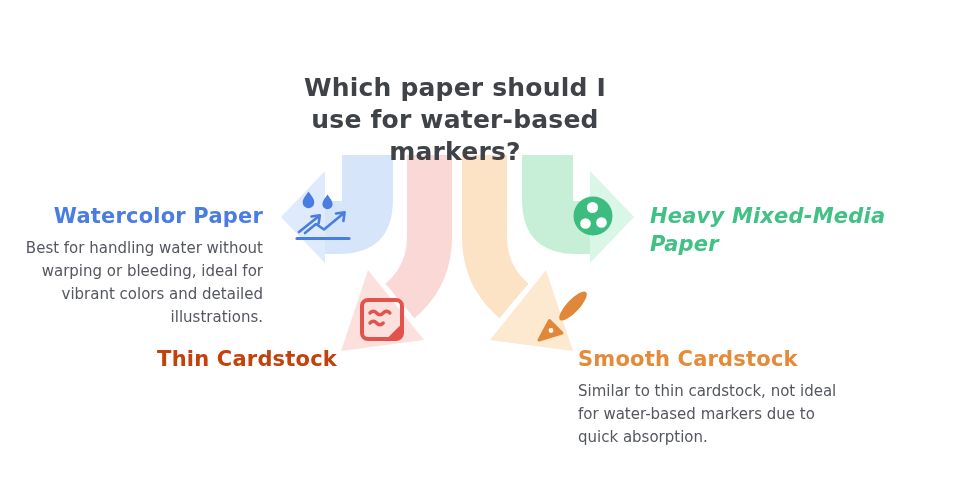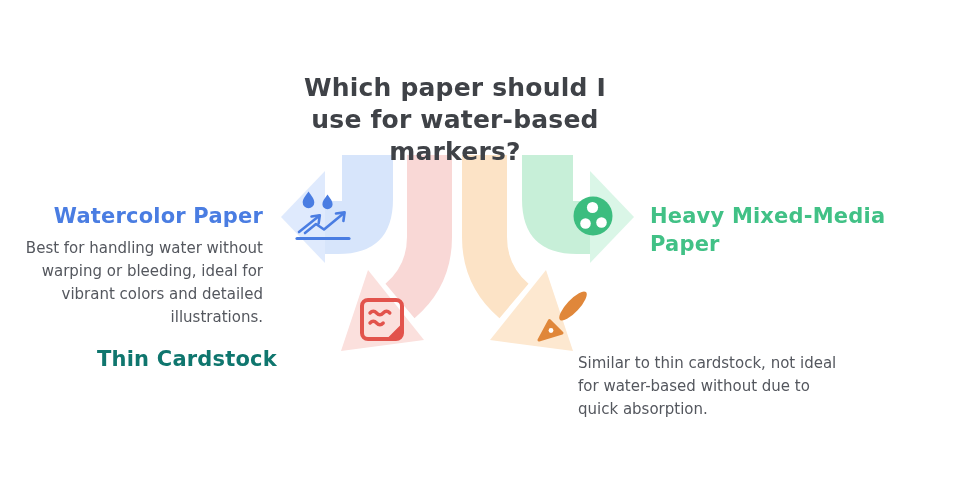--- a/index.html
+++ b/index.html
@@ -25,27 +25,27 @@
   .col h2 {
     margin: 0; font-size: 21px; font-weight: bold; line-height: 28px;
     letter-spacing: 0.2px;
   }
   .col p {
     margin: 7px 0 0 0;
     font-size: 15px; line-height: 23px; color: #54575e;
     white-space: pre-line;
   }
   .col-watercolor { right: 697px; top: 202px; width: 300px; text-align: right; }
-  .col-heavy     { left: 650px;  top: 202px; width: 306px; text-align: left; }
+  .col-heavy     { left: 650px;  top: 202px; width: 306px; text-align: left; font-style: italic; }
   .col-thin      { right: 623px; top: 345px; width: 300px; text-align: right; }
   .col-smooth    { left: 578px;  top: 345px; width: 330px; text-align: left; }
 
   .c-blue   { color: #4a7de2; }
   .c-green  { color: #41c186; }
-  .c-red    { color: #0f766e; text-align: center; }
+  .c-red    { color: #c2410c; }
   .c-orange { color: #e58a39; }
 
   
   .ic-blue   { stroke: #4a7de2; fill: none; stroke-linecap: round; stroke-linejoin: round; }
   .ic-blue-f { fill: #4a7de2; stroke: none; }
   .ic-red    { stroke: #e2534c; fill: none; stroke-linecap: round; stroke-linejoin: round; }
   .ic-red-f  { fill: #e2534c; stroke: #e2534c; stroke-linejoin: round; }
   .ic-green-f{ fill: #3cbd7f; }
   .ic-orange-f { fill: #e0873a; }
 </style>
@@ -117,18 +117,19 @@
 
   <div class="col col-heavy">
     <h2 class="c-green">Heavy Mixed-Media Paper</h2>
   </div>
 
   <div class="col col-thin">
     <h2 class="c-red">Thin Cardstock</h2>
   </div>
 
   <div class="col col-smooth">
+    <h2 class="c-orange">Smooth Cardstock</h2>
     <p>Similar to thin cardstock, not ideal
-for water-based without due to
+for water-based markers due to
 quick absorption.</p>
   </div>
 
 </div>
 
 </body></html>

